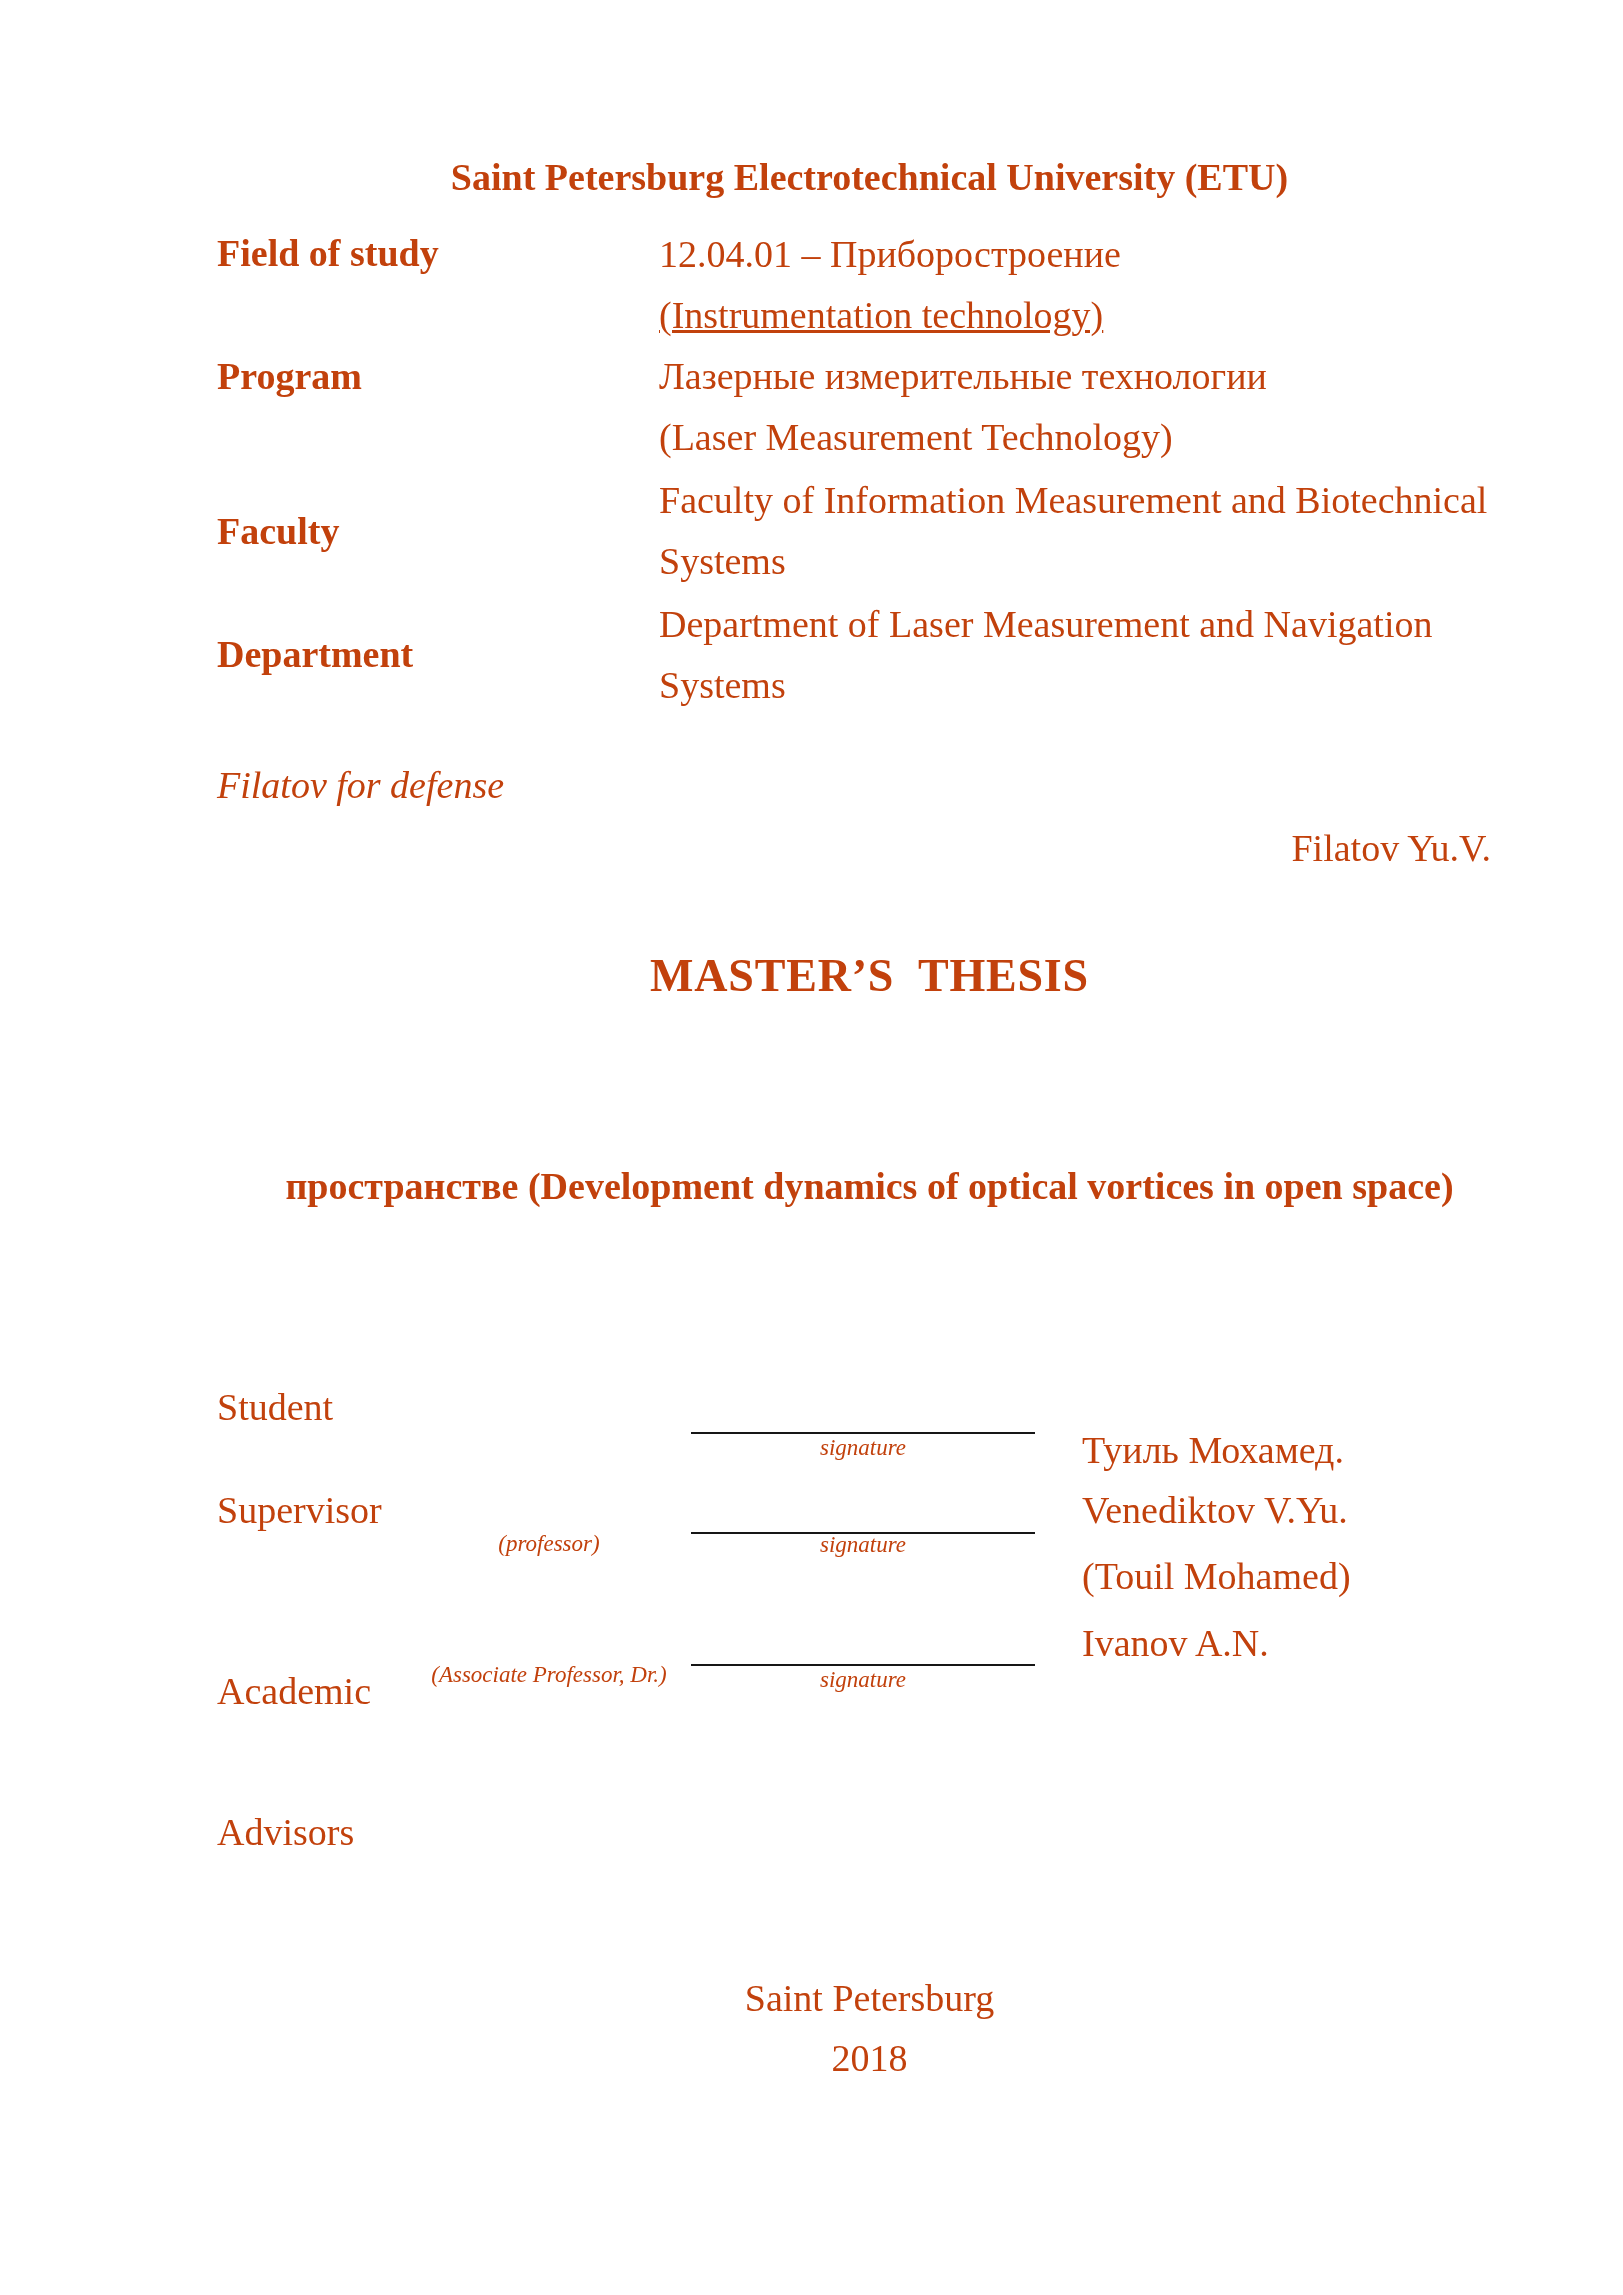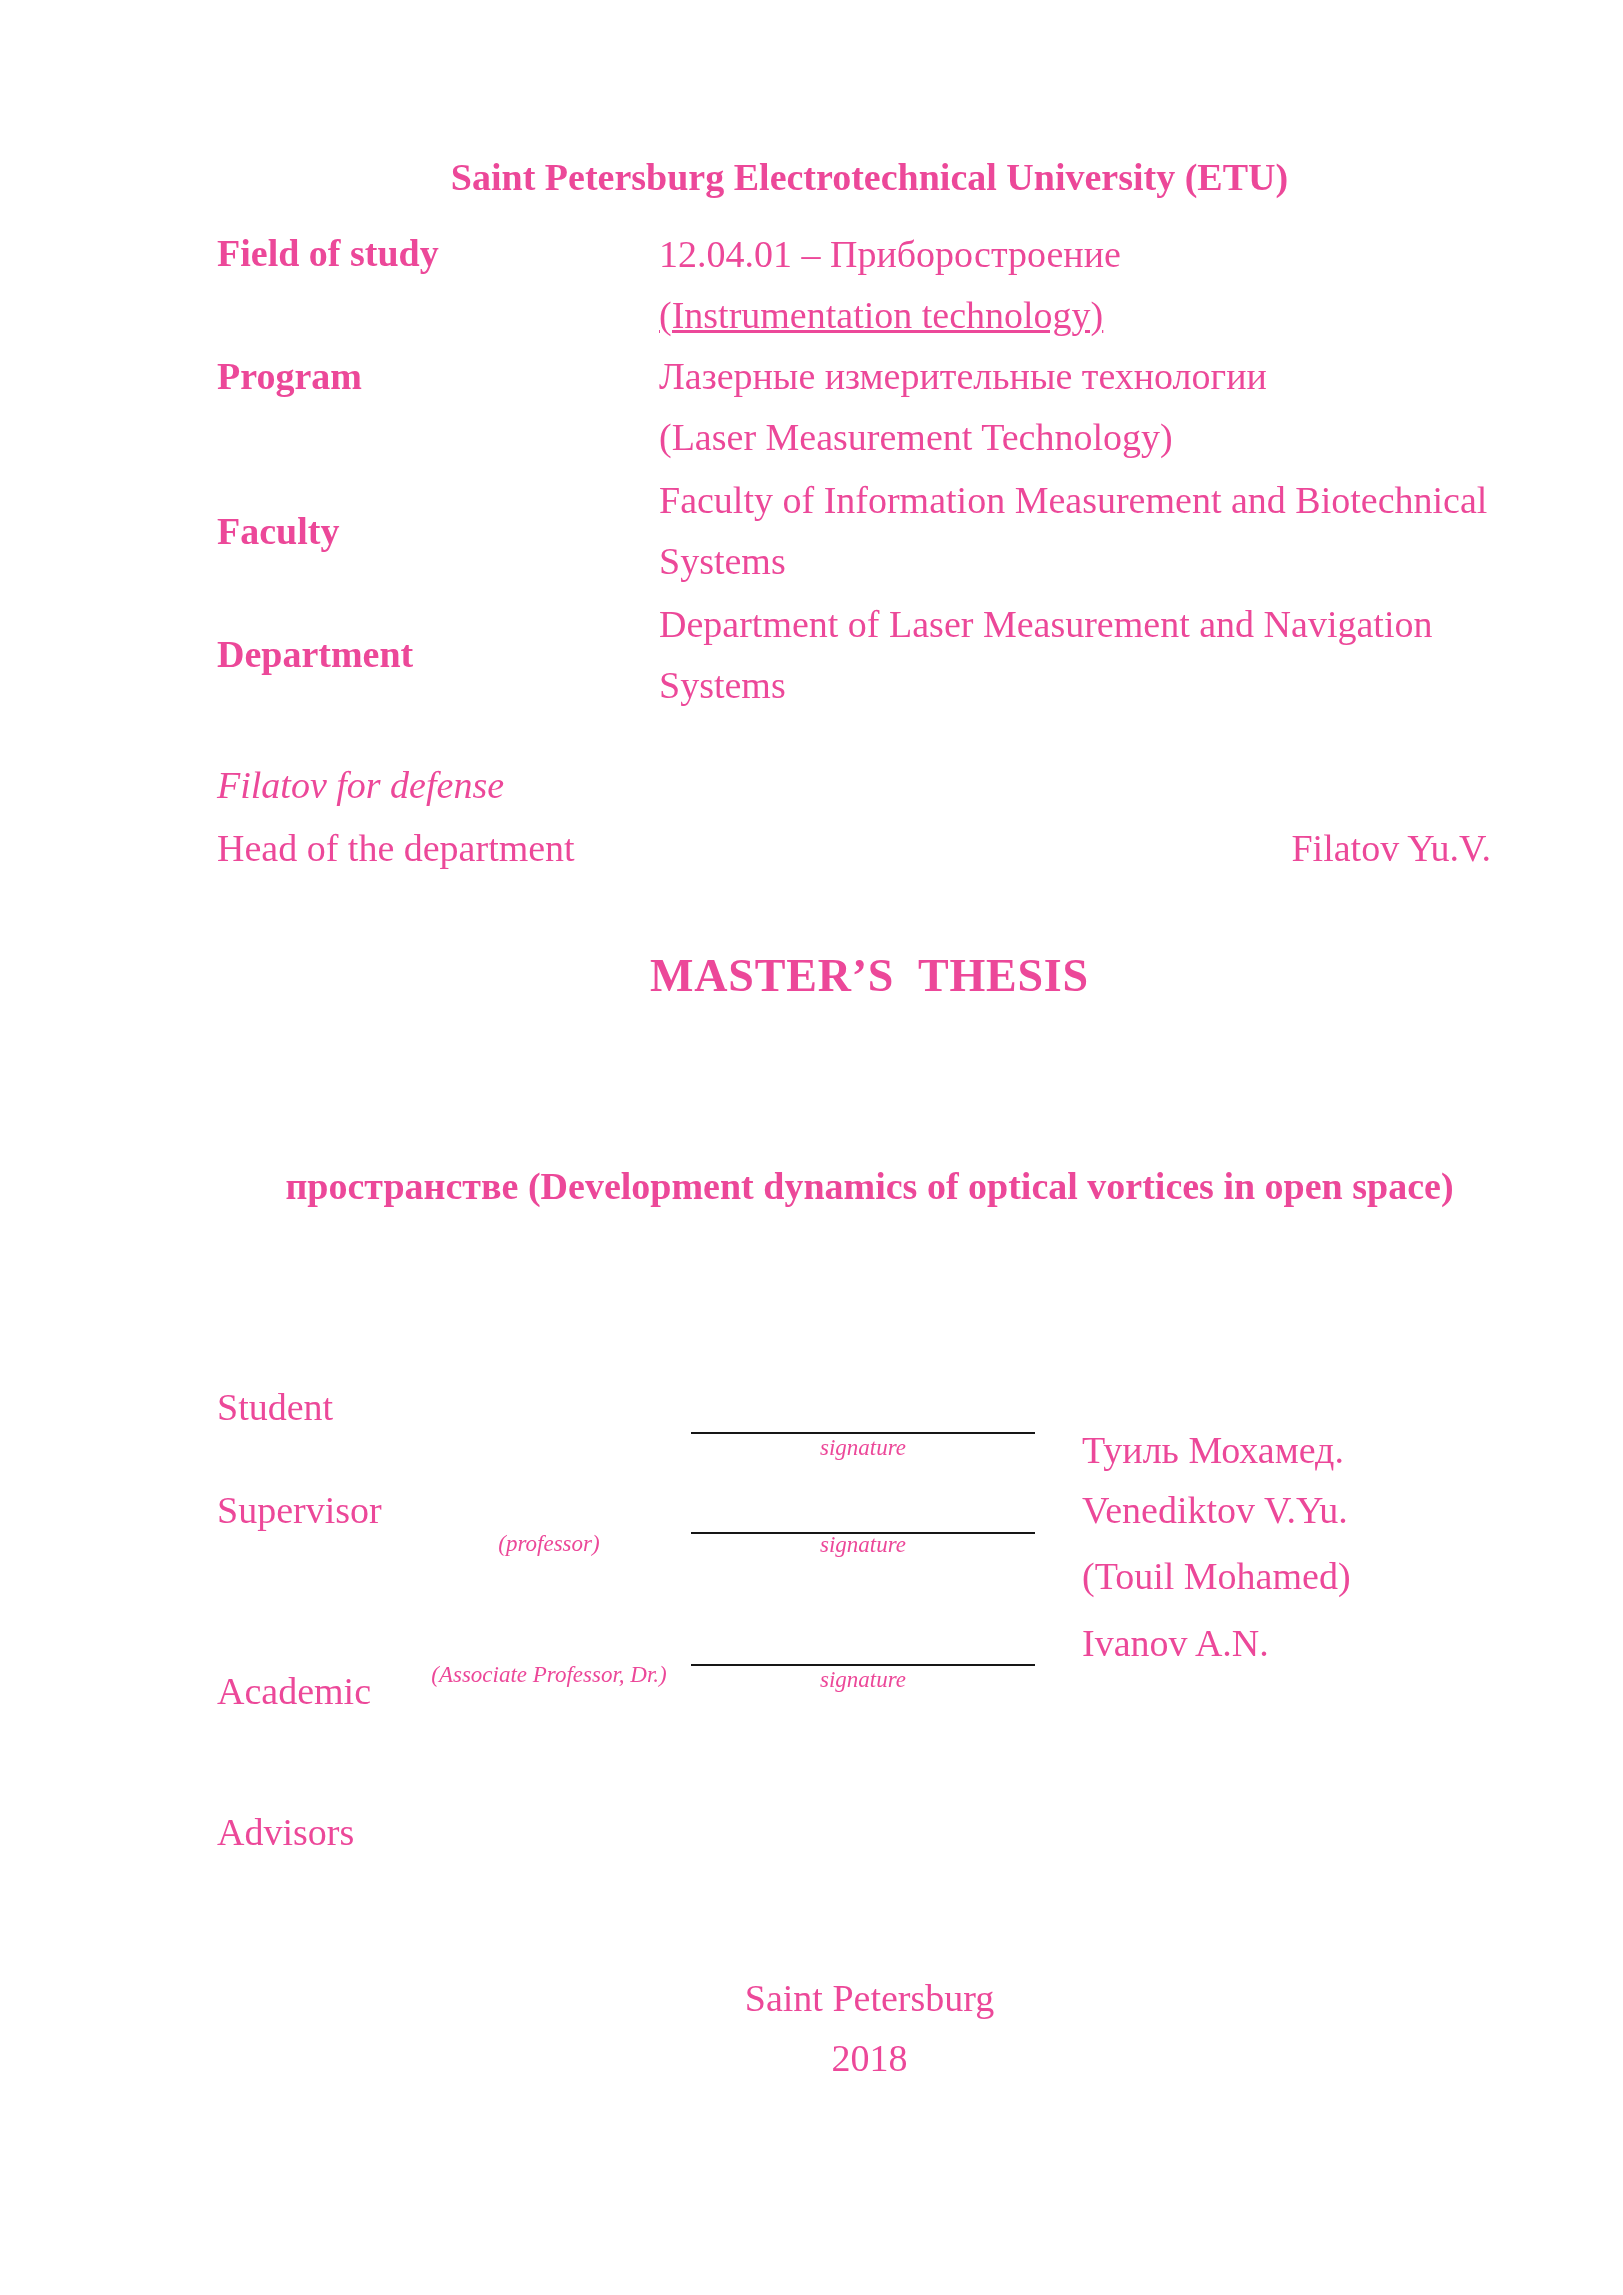--- a/index.html
+++ b/index.html
@@ -1,21 +1,21 @@
 <!DOCTYPE html>
 <html style="font-size:12.6px"><head>
 <meta charset="utf-8">
 <style>
   html,body{margin:0;padding:0;background:#e8e8e8;}
   .page{
     position:relative;
     width:1623px;height:2295px;
     background:#ffffff;
     font-family:"Liberation Serif","DejaVu Serif",serif;
-    color:#ec4899;
+    color:#c2410c;
     margin:0 auto;
     overflow:hidden;
   }
   .t{position:absolute;font-size:38px;line-height:44px;white-space:pre;}
   .bold{font-weight:bold;}
   .italic{font-style:italic;}
   .center{left:218px;width:1303px;text-align:center;}
   .rightal{text-align:right;}
   .heading{font-size:46px;line-height:53px;letter-spacing:0.8px;}
   .topic{position:absolute;font-size:38px;font-weight:bold;line-height:47px;text-align:center;white-space:pre;}
@@ -40,21 +40,20 @@
   <div class="t" style="top:232px;left:659px;">12.04.01 – Приборостроение</div>
   <div class="t" style="top:293px;left:659px;text-decoration:underline;">(Instrumentation technology)</div>
   <div class="t" style="top:415px;left:659px;">(Laser Measurement Technology)</div>
   <div class="t" style="top:354px;left:659px;">Лазерные измерительные технологии</div>
   <div class="t" style="top:478px;left:659px;">Faculty of Information Measurement and Biotechnical</div>
   <div class="t" style="top:539px;left:659px;">Systems</div>
   <div class="t" style="top:602px;left:659px;">Department of Laser Measurement and Navigation</div>
   <div class="t" style="top:663px;left:659px;">Systems</div>
 
   <div class="t italic" style="top:763px;left:217px;">Filatov for defense</div>
-  <div class="t" style="top:826px;left:217px;">Head of the department</div>
   <div class="t rightal" style="top:826px;right:132px;">Filatov Yu.V.</div>
 
   <div class="t bold center heading" style="top:949px;">MASTER’S  THESIS</div>
 
   <div class="topic center" style="top:1069px;">
     <div>пространстве (Development dynamics of optical vortices in open space)</div>
   </div>
 
   <div class="t" style="top:1385px;left:217px;">Student</div>
   <div class="sigline" style="top:1408px;"></div>

